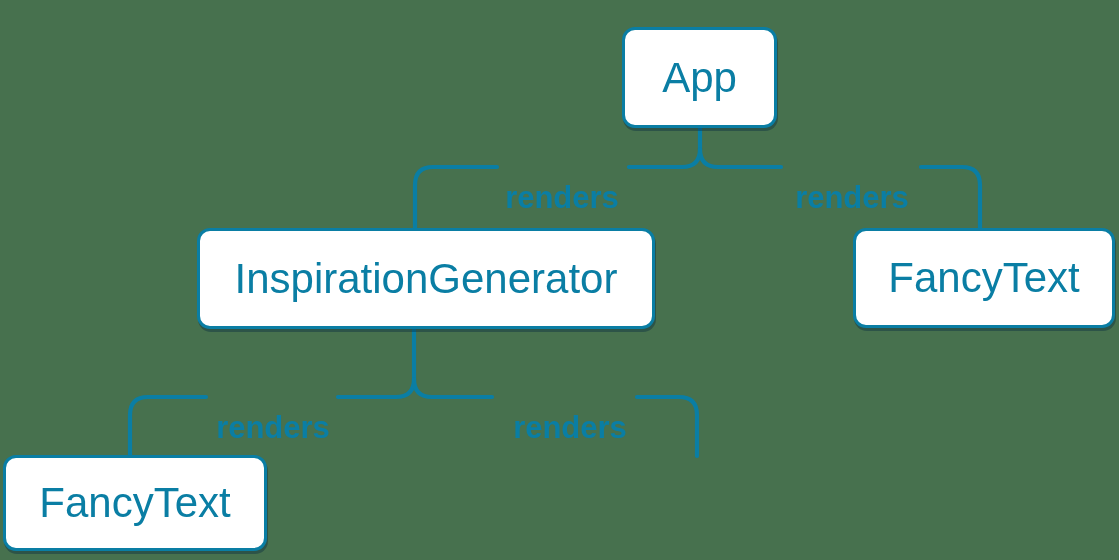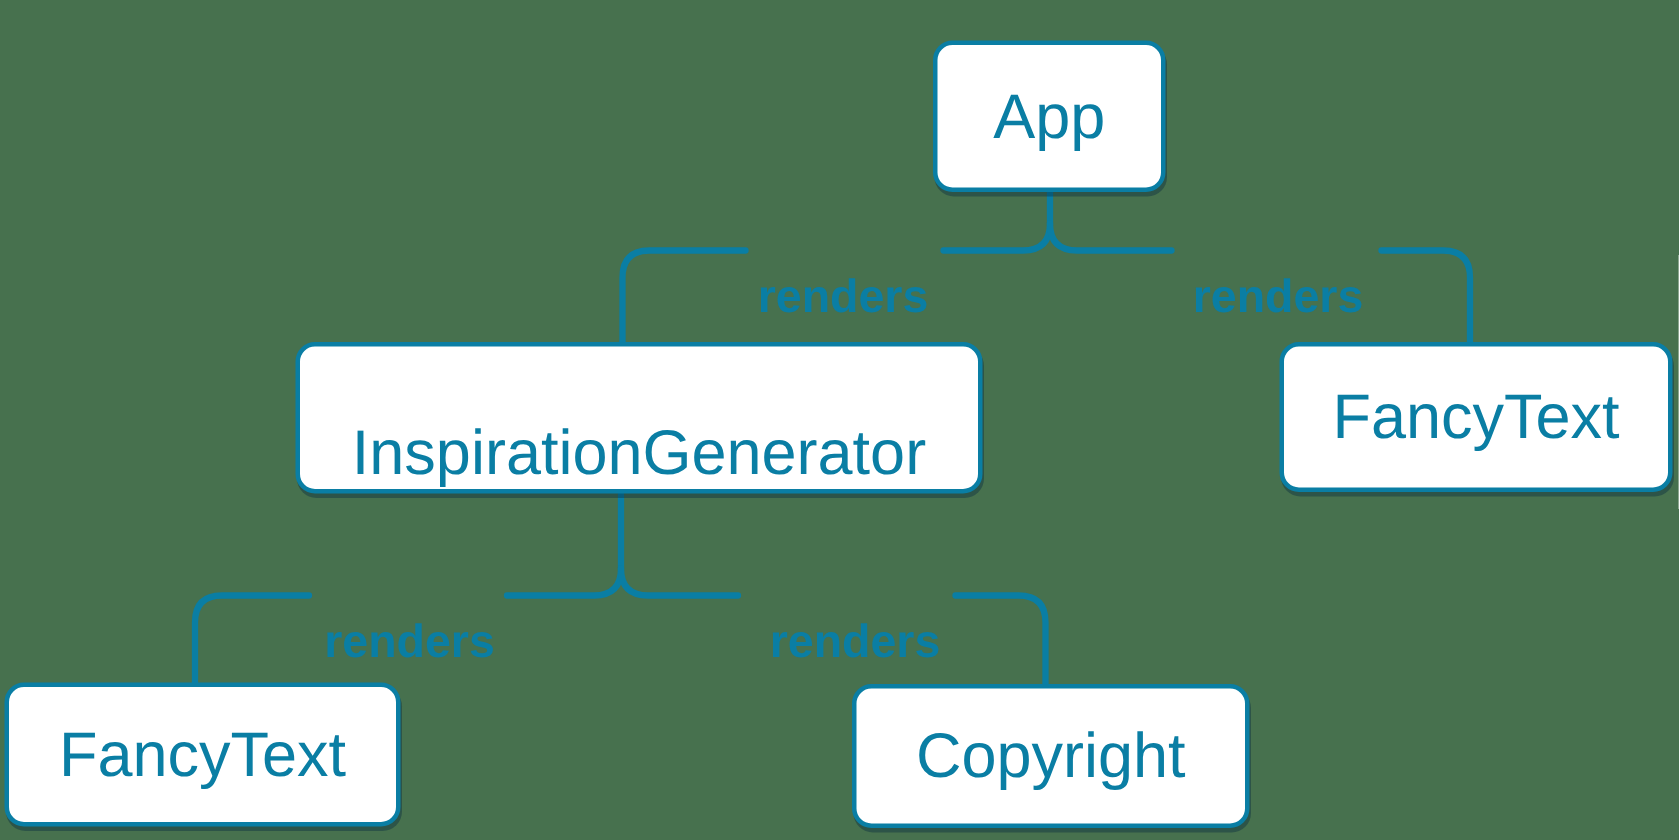--- a/index.html
+++ b/index.html
@@ -41,21 +41,21 @@
     justify-content: center;
   }
   .node .node-label {
     color: var(--accent);
     font-size: 42px;
     font-weight: 500;
     letter-spacing: 0px;
     white-space: nowrap;
   }
   #node-app                  { left: 622px; top: 3px;   width: 155px; height: 101px; margin-top: 24px;  }
-  #node-inspiration-generator{ left: 197px; top: 228px; width: 458px; height: 101px; align-items: flex-end; }
+  #node-inspiration-generator{ left: 197px; top: 228px; width: 458px; height: 101px; }
   #node-fancy-text-right     { left: 853px; top: 228px; width: 262px; height: 100px; }
   #node-fancy-text-left      { left: 3px;   top: 455px; width: 264px; height: 96px;  }
   #node-copyright            { left: 568px; top: 456px; width: 265px; height: 96px;  }
   .edge-label {
     position: absolute;
     transform: translate(-50%, -50%);
     color: var(--accent);
     font-size: 31px;
     font-weight: 700;
     white-space: nowrap;
@@ -99,22 +99,19 @@
   </div>
 
   <div class="node" id="node-fancy-text-right">
     <span class="node-label">FancyText</span>
   </div>
 
   <div class="node" id="node-fancy-text-left">
     <span class="node-label">FancyText</span>
   </div>
 
-  <div class="node" id="node-copyright">
-    <span class="node-label">Copyright</span>
-  </div>
 
   <div class="edge-label" id="edge-label-1">renders</div>
   <div class="edge-label" id="edge-label-2">renders</div>
   <div class="edge-label" id="edge-label-3">renders</div>
   <div class="edge-label" id="edge-label-4">renders</div>
 
 </div>
 
 </body></html>

